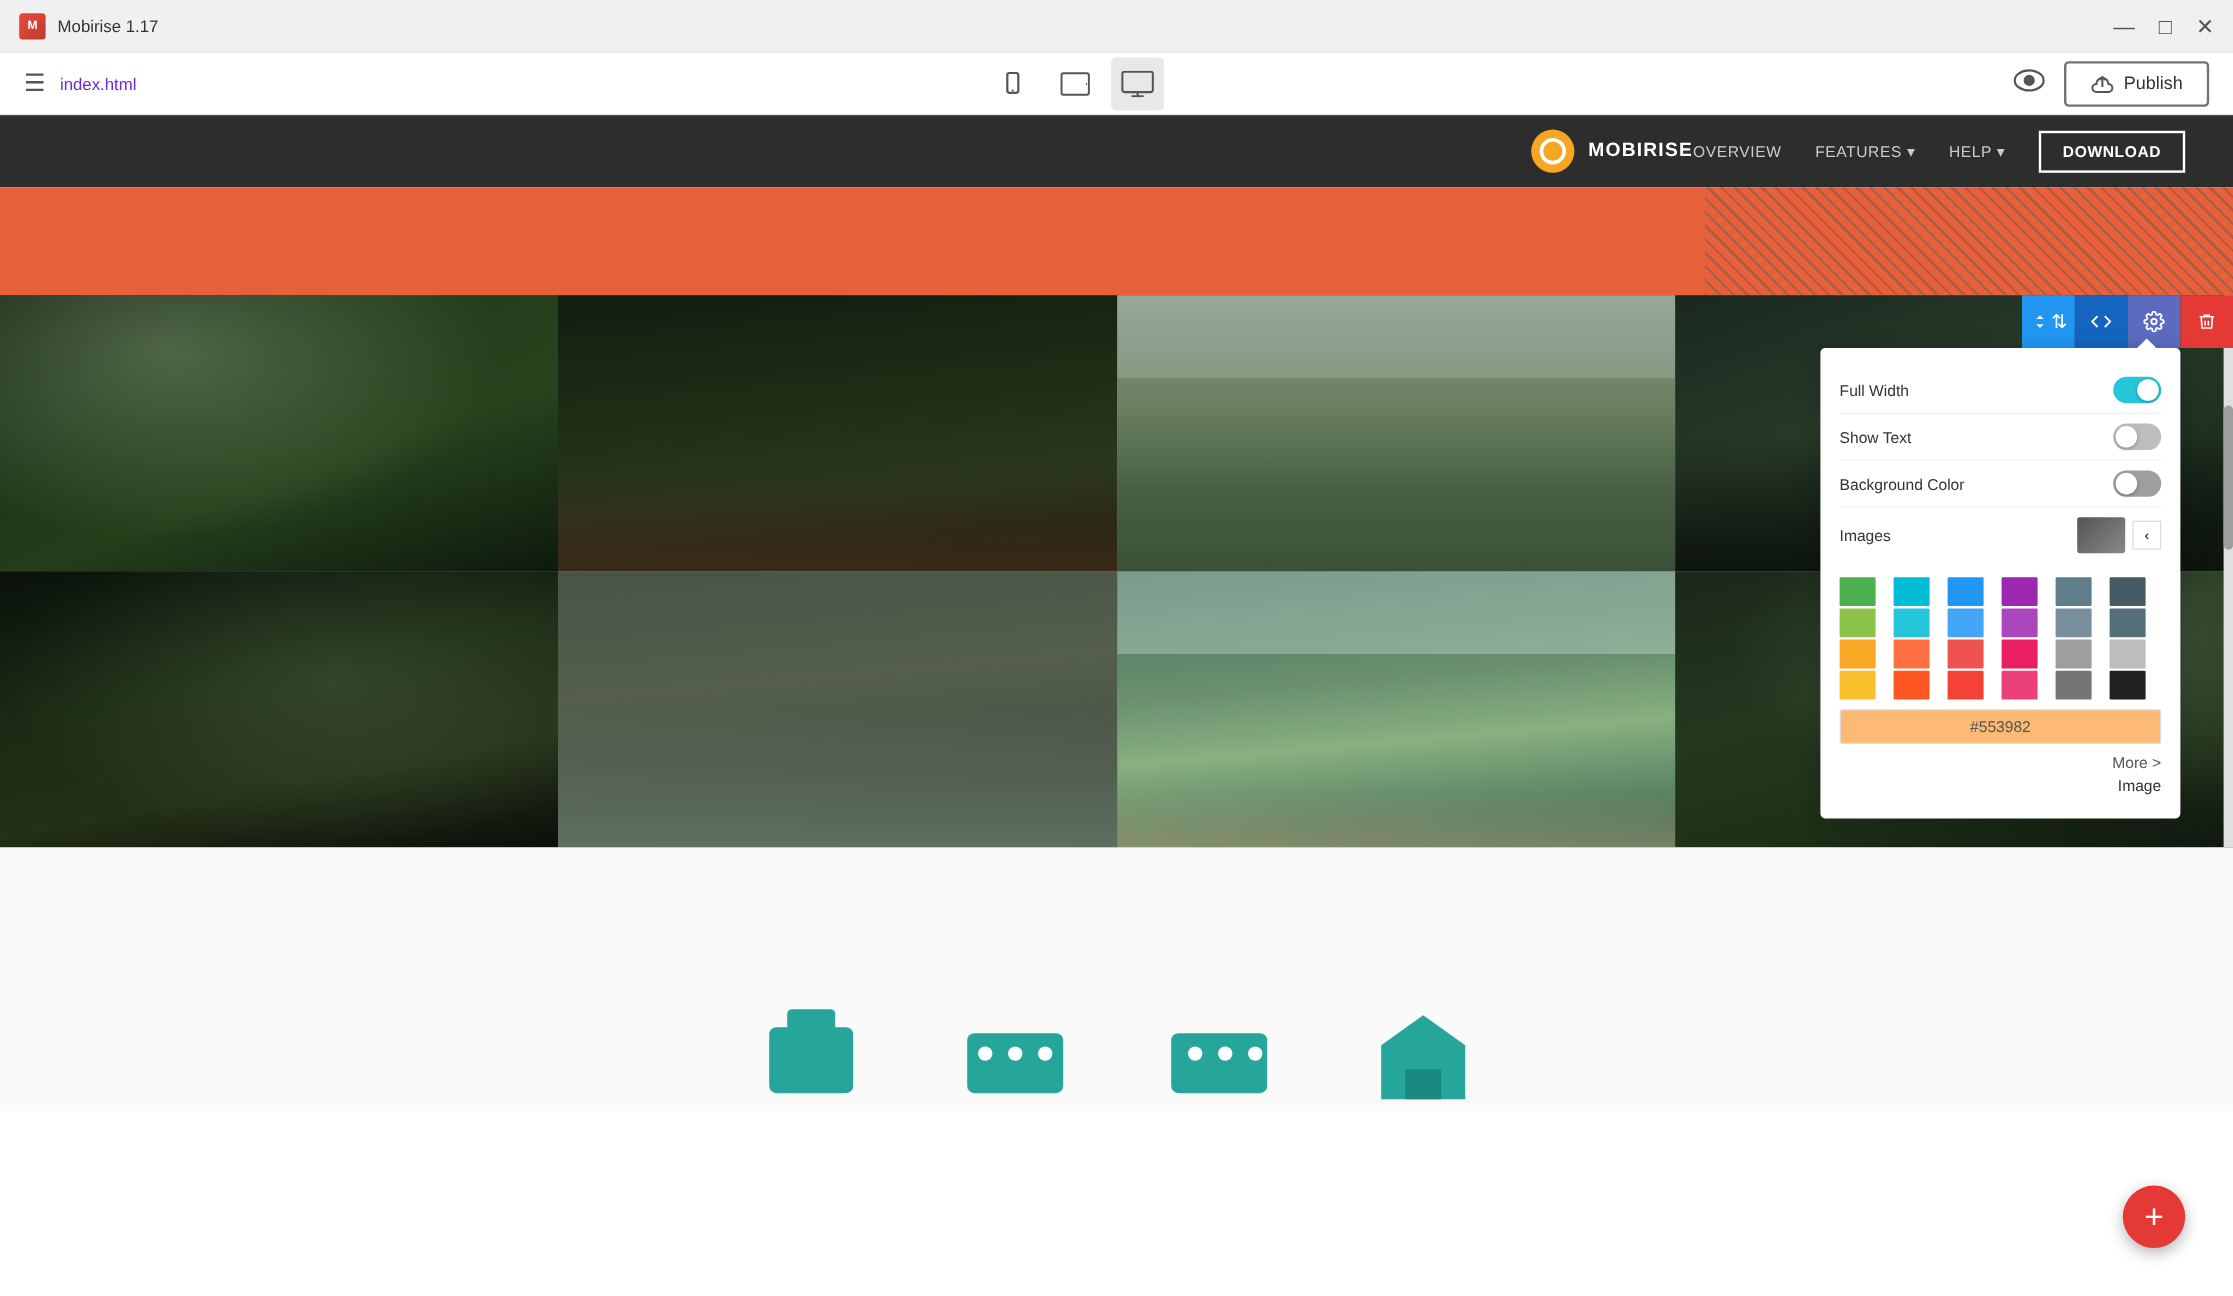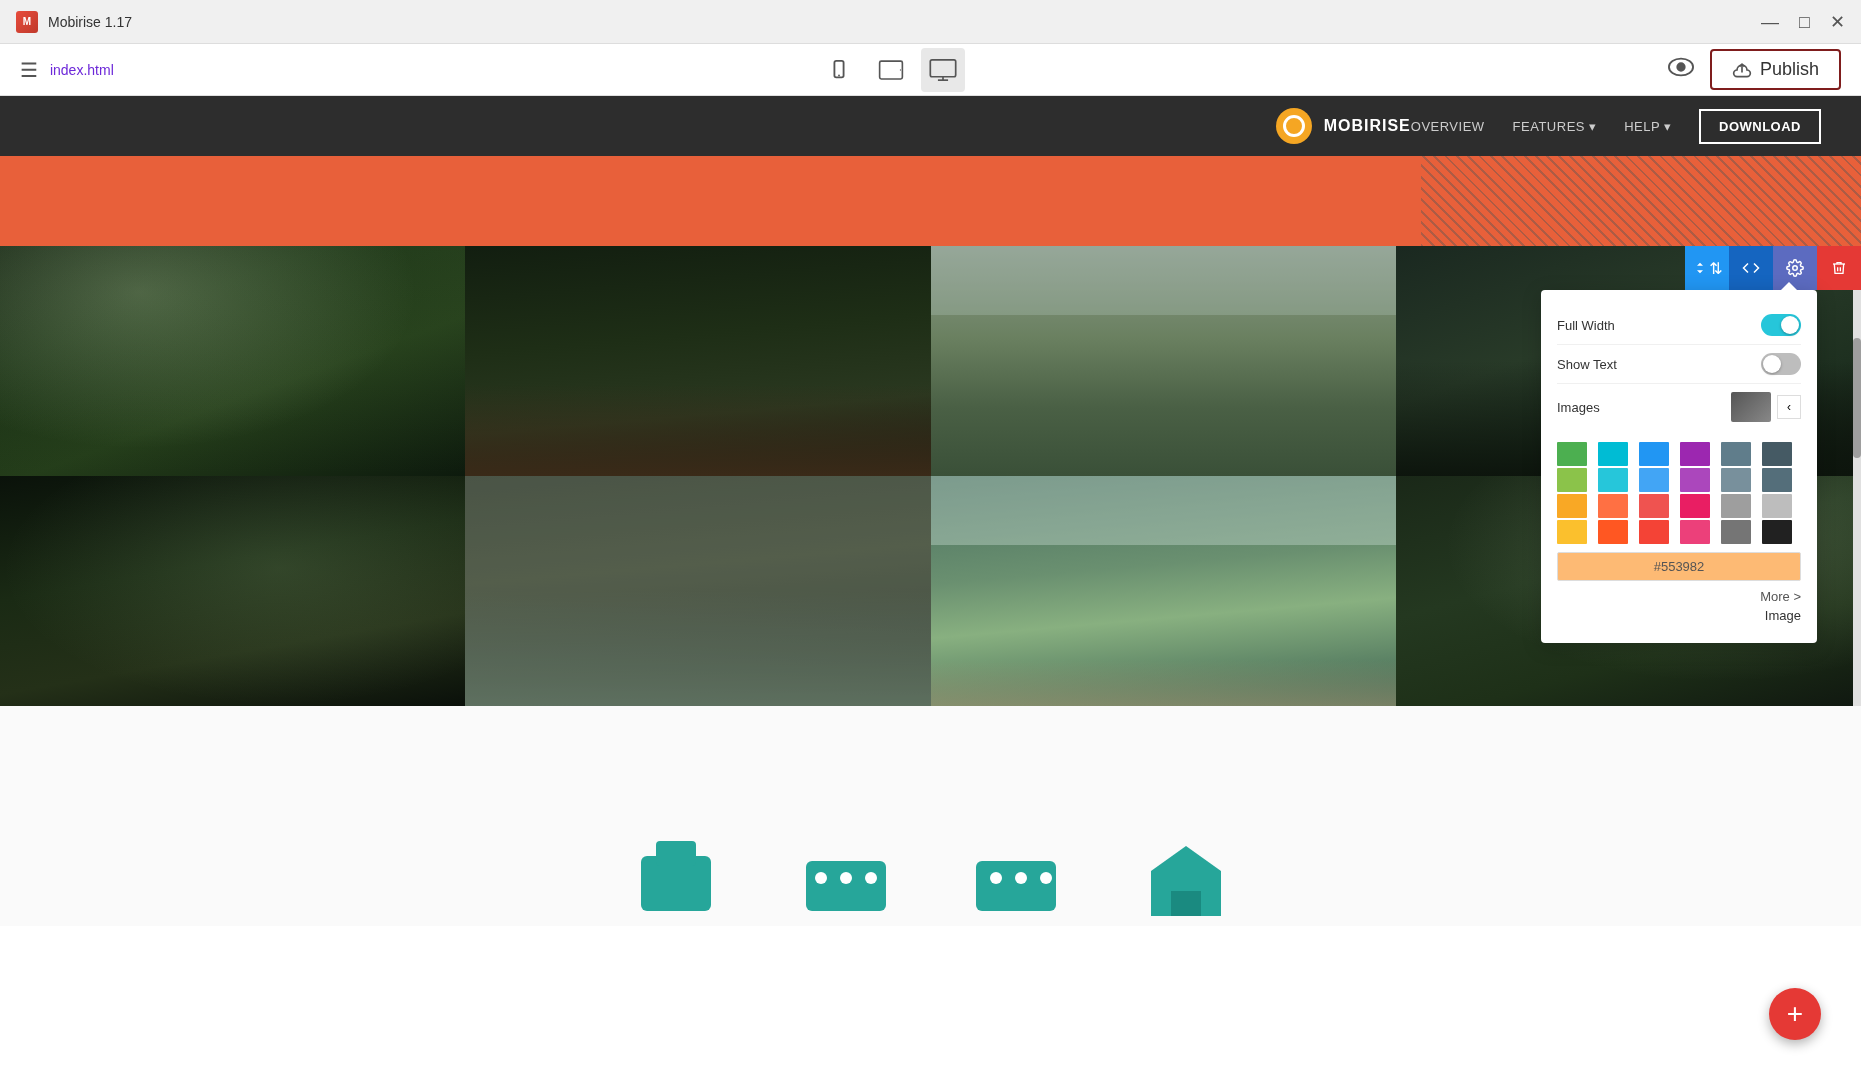--- a/index.html
+++ b/index.html
@@ -30,22 +30,22 @@
     .device-btn {
       background: none; border: none; cursor: pointer; width: 44px; height: 44px;
       display: flex; align-items: center; justify-content: center;
       border-radius: 4px; color: #555; font-size: 20px;
     }
     .device-btn.active { background: #e8e8e8; }
     .toolbar-right { display: flex; align-items: center; gap: 16px; }
     .preview-btn { background: none; border: none; cursor: pointer; font-size: 22px; color: #555; }
     .publish-btn {
       display: flex; align-items: center; gap: 8px;
-      background: #fff; border: 2px solid #7f1d1d; border-radius: 4px;
-      padding: 8px 20px; cursor: pointer; font-size: 18px; color: #333;
+      background: #fff; border: 2px solid #737373; border-radius: 4px;
+      padding: 8px 20px; cursor: pointer; font-size: 15px; color: #333;
     }
 
     
     .site-nav {
       background: #2d2d2d; height: 60px;
       display: flex; align-items: center; justify-content: flex-end;
       padding: 0 40px;
     }
     .site-nav-brand { display: flex; align-items: center; gap: 12px; color: white; font-size: 16px; font-weight: bold; letter-spacing: 1px; }
     .site-nav-logo { width: 36px; height: 36px; background: #f5a623; border-radius: 50%; display: flex; align-items: center; justify-content: center; }
@@ -98,21 +98,21 @@
       font-size: 16px; color: white;
     }
     .section-tool-btn.blue { background: #2196F3; }
     .section-tool-btn.code { background: #1565C0; }
     .section-tool-btn.gear { background: #5c6bc0; }
     .section-tool-btn.red { background: #e53935; }
 
     
     .settings-panel {
       position: absolute; top: 44px; right: 0;
-      background: white; width: 276px; border-radius: 4px;
+      background: white; width: 300px; border-radius: 4px;
       box-shadow: 0 4px 20px rgba(0,0,0,0.2); z-index: 20; padding: 16px;
     }
     .settings-row {
       display: flex; align-items: center; justify-content: space-between;
       padding: 8px 0; border-bottom: 1px solid #f0f0f0;
     }
     .settings-row:last-of-type { border-bottom: none; }
     .settings-label { font-size: 13px; color: #333; }
     .toggle {
       width: 40px; height: 22px; border-radius: 11px;
@@ -370,20 +370,26 @@
       </div>
 
 
       <div class="settings-row">
         <span class="settings-label">Show Text</span>
         <div class="toggle off">
           <div class="toggle-knob"></div>
         </div>
       </div>
 
+      <div class="settings-row">
+        <span class="settings-label">Background Color</span>
+        <div class="toggle off" style="background:#9e9e9e;">
+          <div class="toggle-knob"></div>
+        </div>
+      </div>
 
       <div class="images-row">
         <span class="images-label">Images</span>
         <div style="display:flex;align-items:center;gap:6px;">
           <div class="image-thumb" style="background:linear-gradient(135deg,#555,#888);"></div>
           <button class="image-nav-btn">‹</button>
         </div>
       </div>
 
       <div class="color-picker-area">

